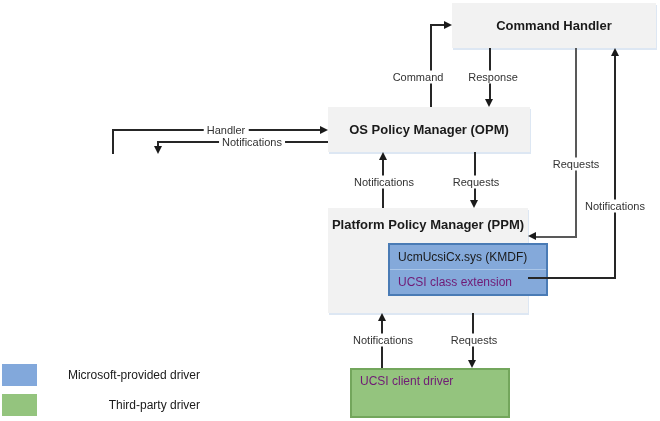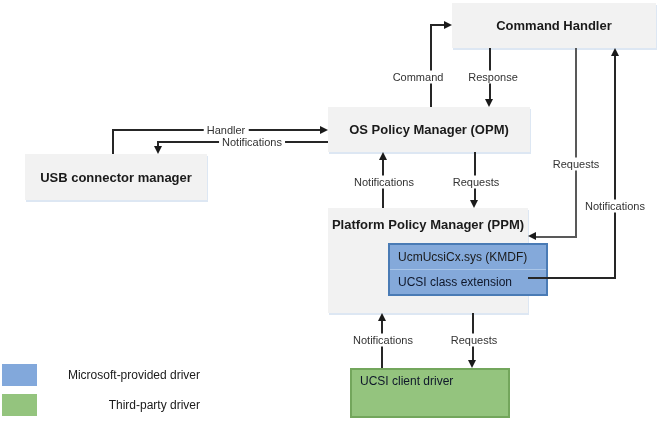--- a/index.html
+++ b/index.html
@@ -15,21 +15,21 @@
     box-shadow:1px 2px 0 0 #dde7f3;
   }
   .ppm{display:block;text-align:center;}
   .ppm-title{margin-top:9px;font-weight:bold;font-size:13px;color:#1a1a1a;}
   
   .dbox{position:absolute;font-size:12px;}
   .bluebox{background:#84a9da;border:2px solid #4a7bb5;margin-left:38px;}
   .greenbox{background:#94c47e;border:2px solid #73a65c;}
   .drow1{height:24px;line-height:24px;padding-left:8px;color:#1a1a1a;}
   .bluebox .drow1{border-bottom:1px solid #aac6e8;}
-  .drow2{height:24px;line-height:24px;padding-left:8px;color:#0f172a;}
+  .drow2{height:24px;line-height:24px;padding-left:8px;color:#701a75;}
   
   .lh,.lv{position:absolute;background:#262626;}
   .lh{height:1.5px;} .lv{width:1.5px;}
   .gray{background:#595959;}
   
   .arr{position:absolute;width:0;height:0;}
   .a-r{border-top:4px solid transparent;border-bottom:4px solid transparent;border-left:8px solid #1a1a1a;}
   .a-l{border-top:4px solid transparent;border-bottom:4px solid transparent;border-right:8px solid #1a1a1a;}
   .a-u{border-left:4px solid transparent;border-right:4px solid transparent;border-bottom:8px solid #1a1a1a;}
   .a-d{border-left:4px solid transparent;border-right:4px solid transparent;border-top:8px solid #1a1a1a;}
@@ -54,23 +54,20 @@
 <div id="canvas">
 
   <div class="gbox" style="left:452px;top:3px;width:204px;height:45px;">
     <span>Command Handler</span>
   </div>
 
   <div class="gbox" style="left:328px;top:107px;width:202px;height:45px;">
     <span>OS Policy Manager (OPM)</span>
   </div>
 
-  <div class="gbox" style="left:25px;top:154px;width:182px;height:46px;">
-    <span>USB connector manager</span>
-  </div>
 
   <div class="gbox ppm" style="left:328px;top:208px;width:200px;height:105px;">
     <div class="ppm-title">Platform Policy Manager (PPM)</div>
   </div>
 
   <div class="dbox bluebox" style="left:350px;top:243px;width:156px;height:49px;text-align:left;">
     <div class="drow1">UcmUcsiCx.sys (KMDF)</div>
     <div class="drow2">UCSI class extension</div>
   </div>
 

